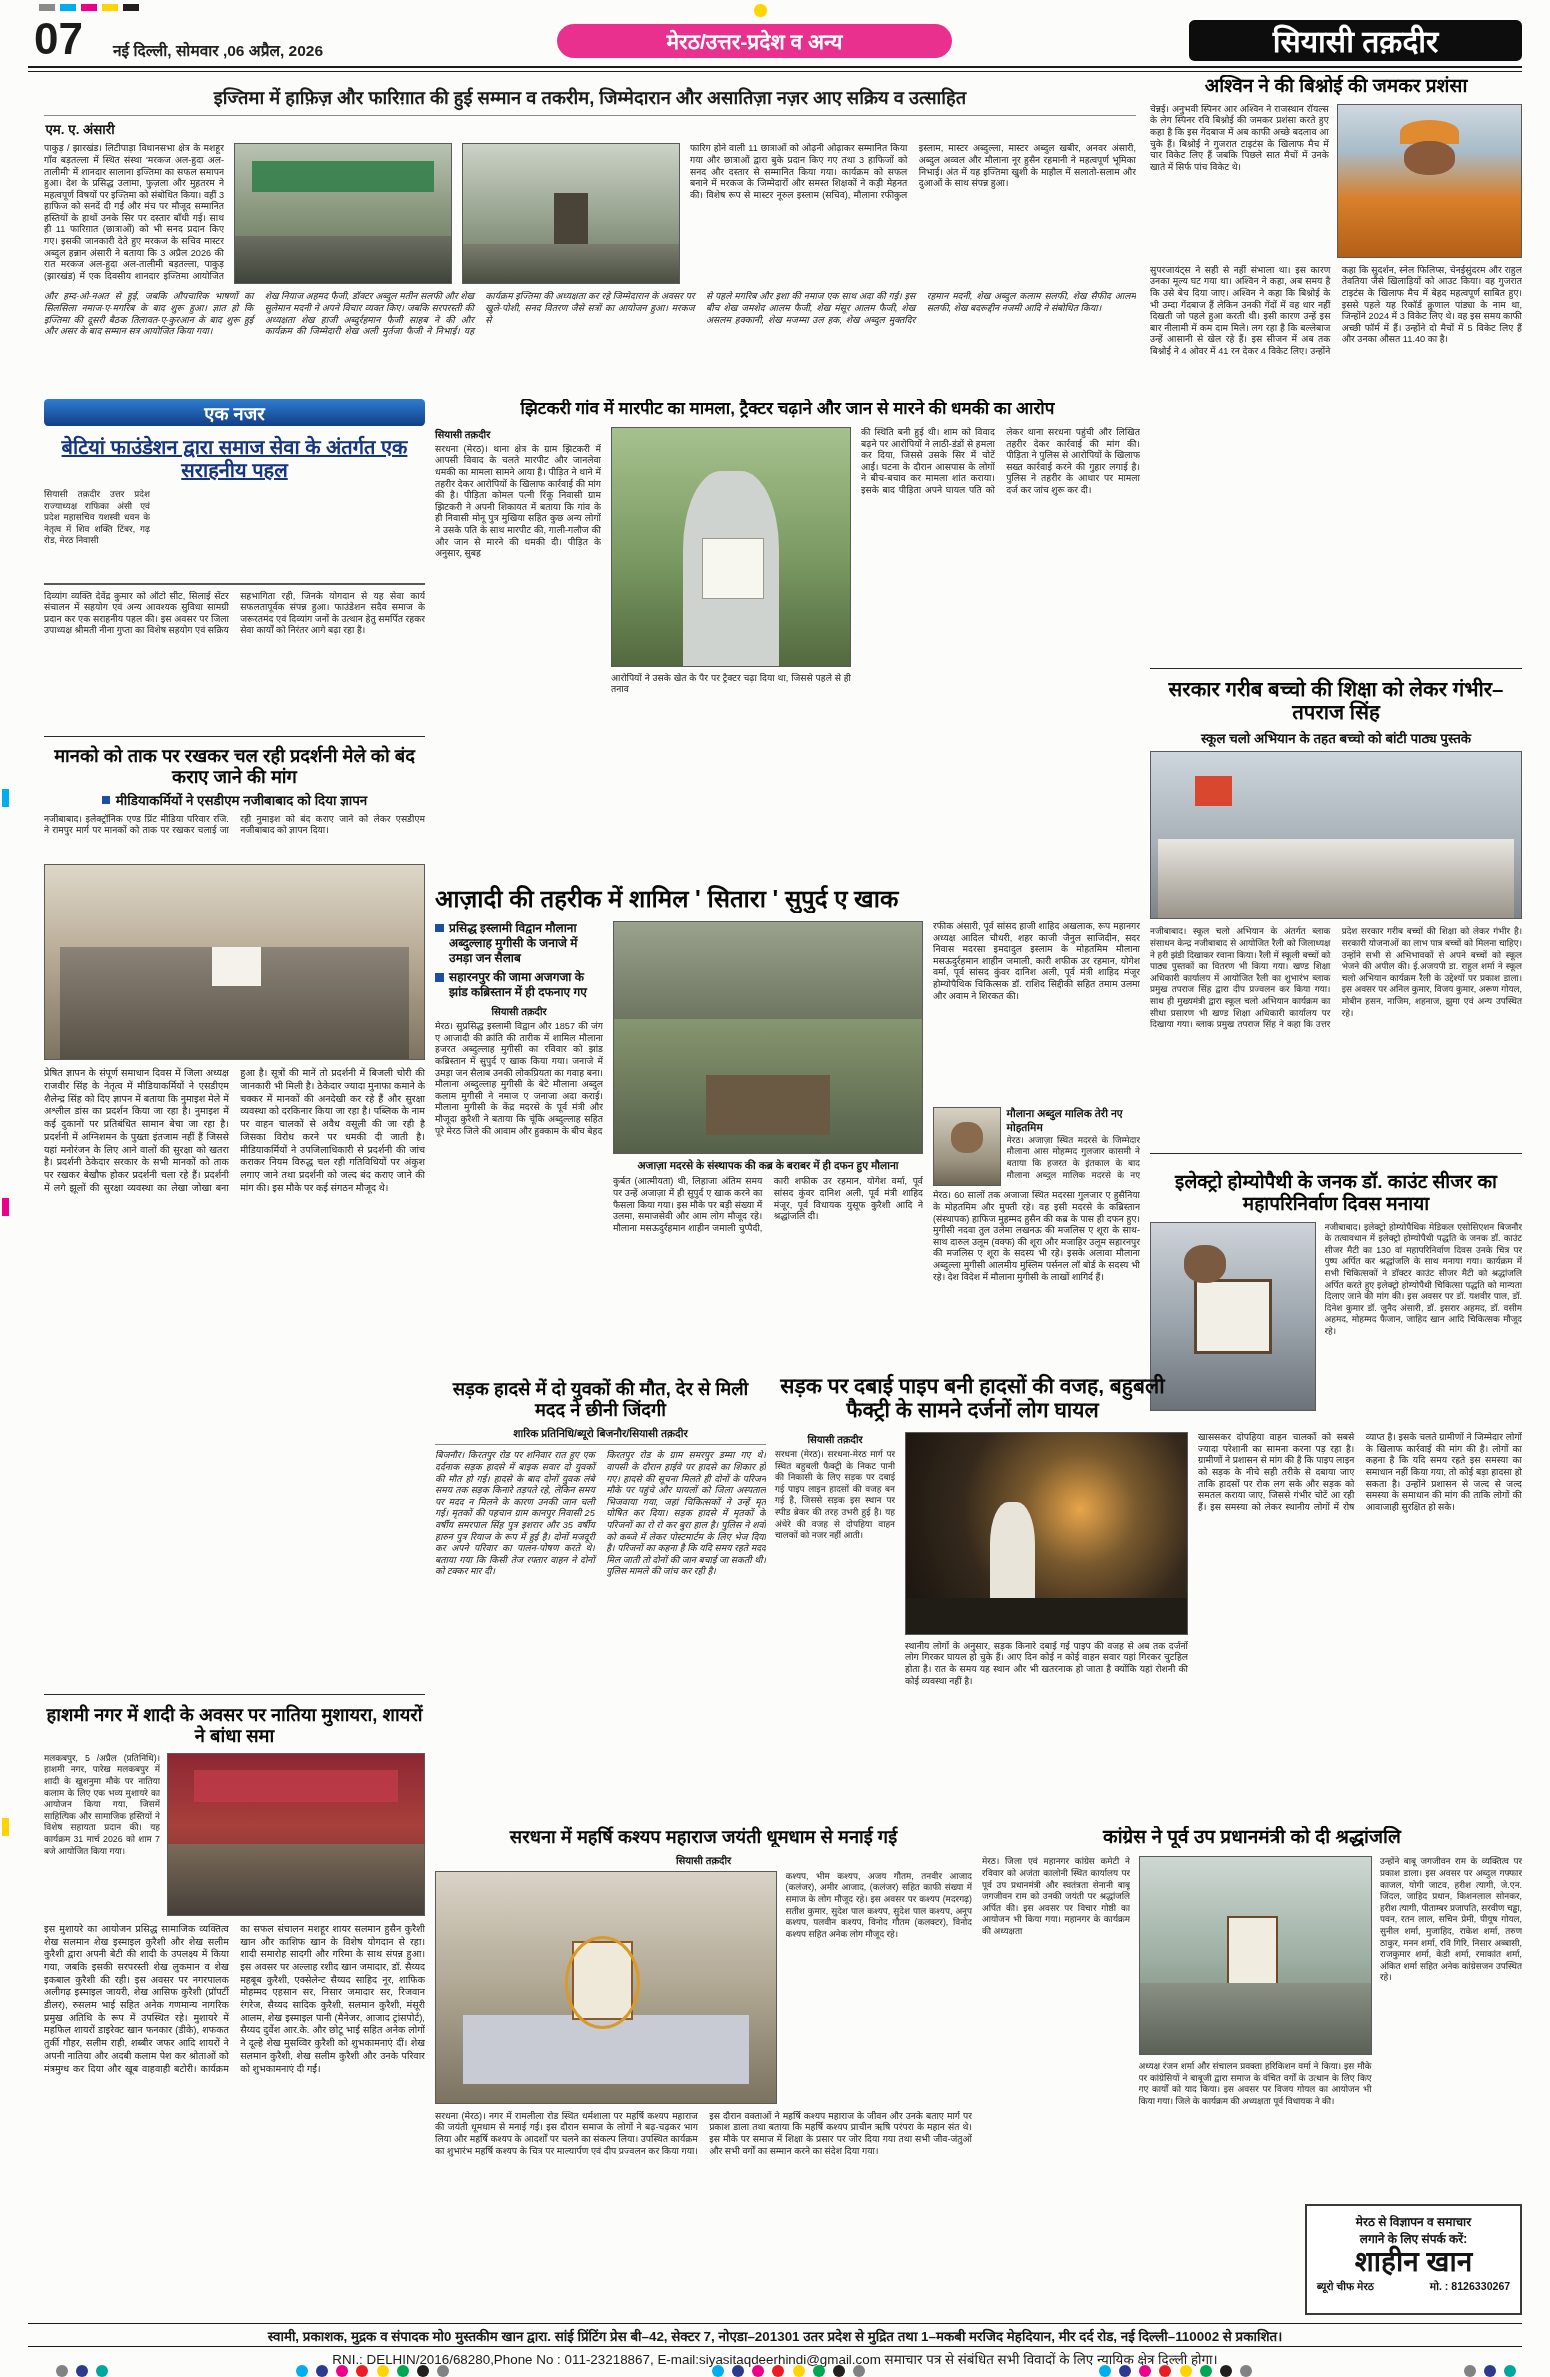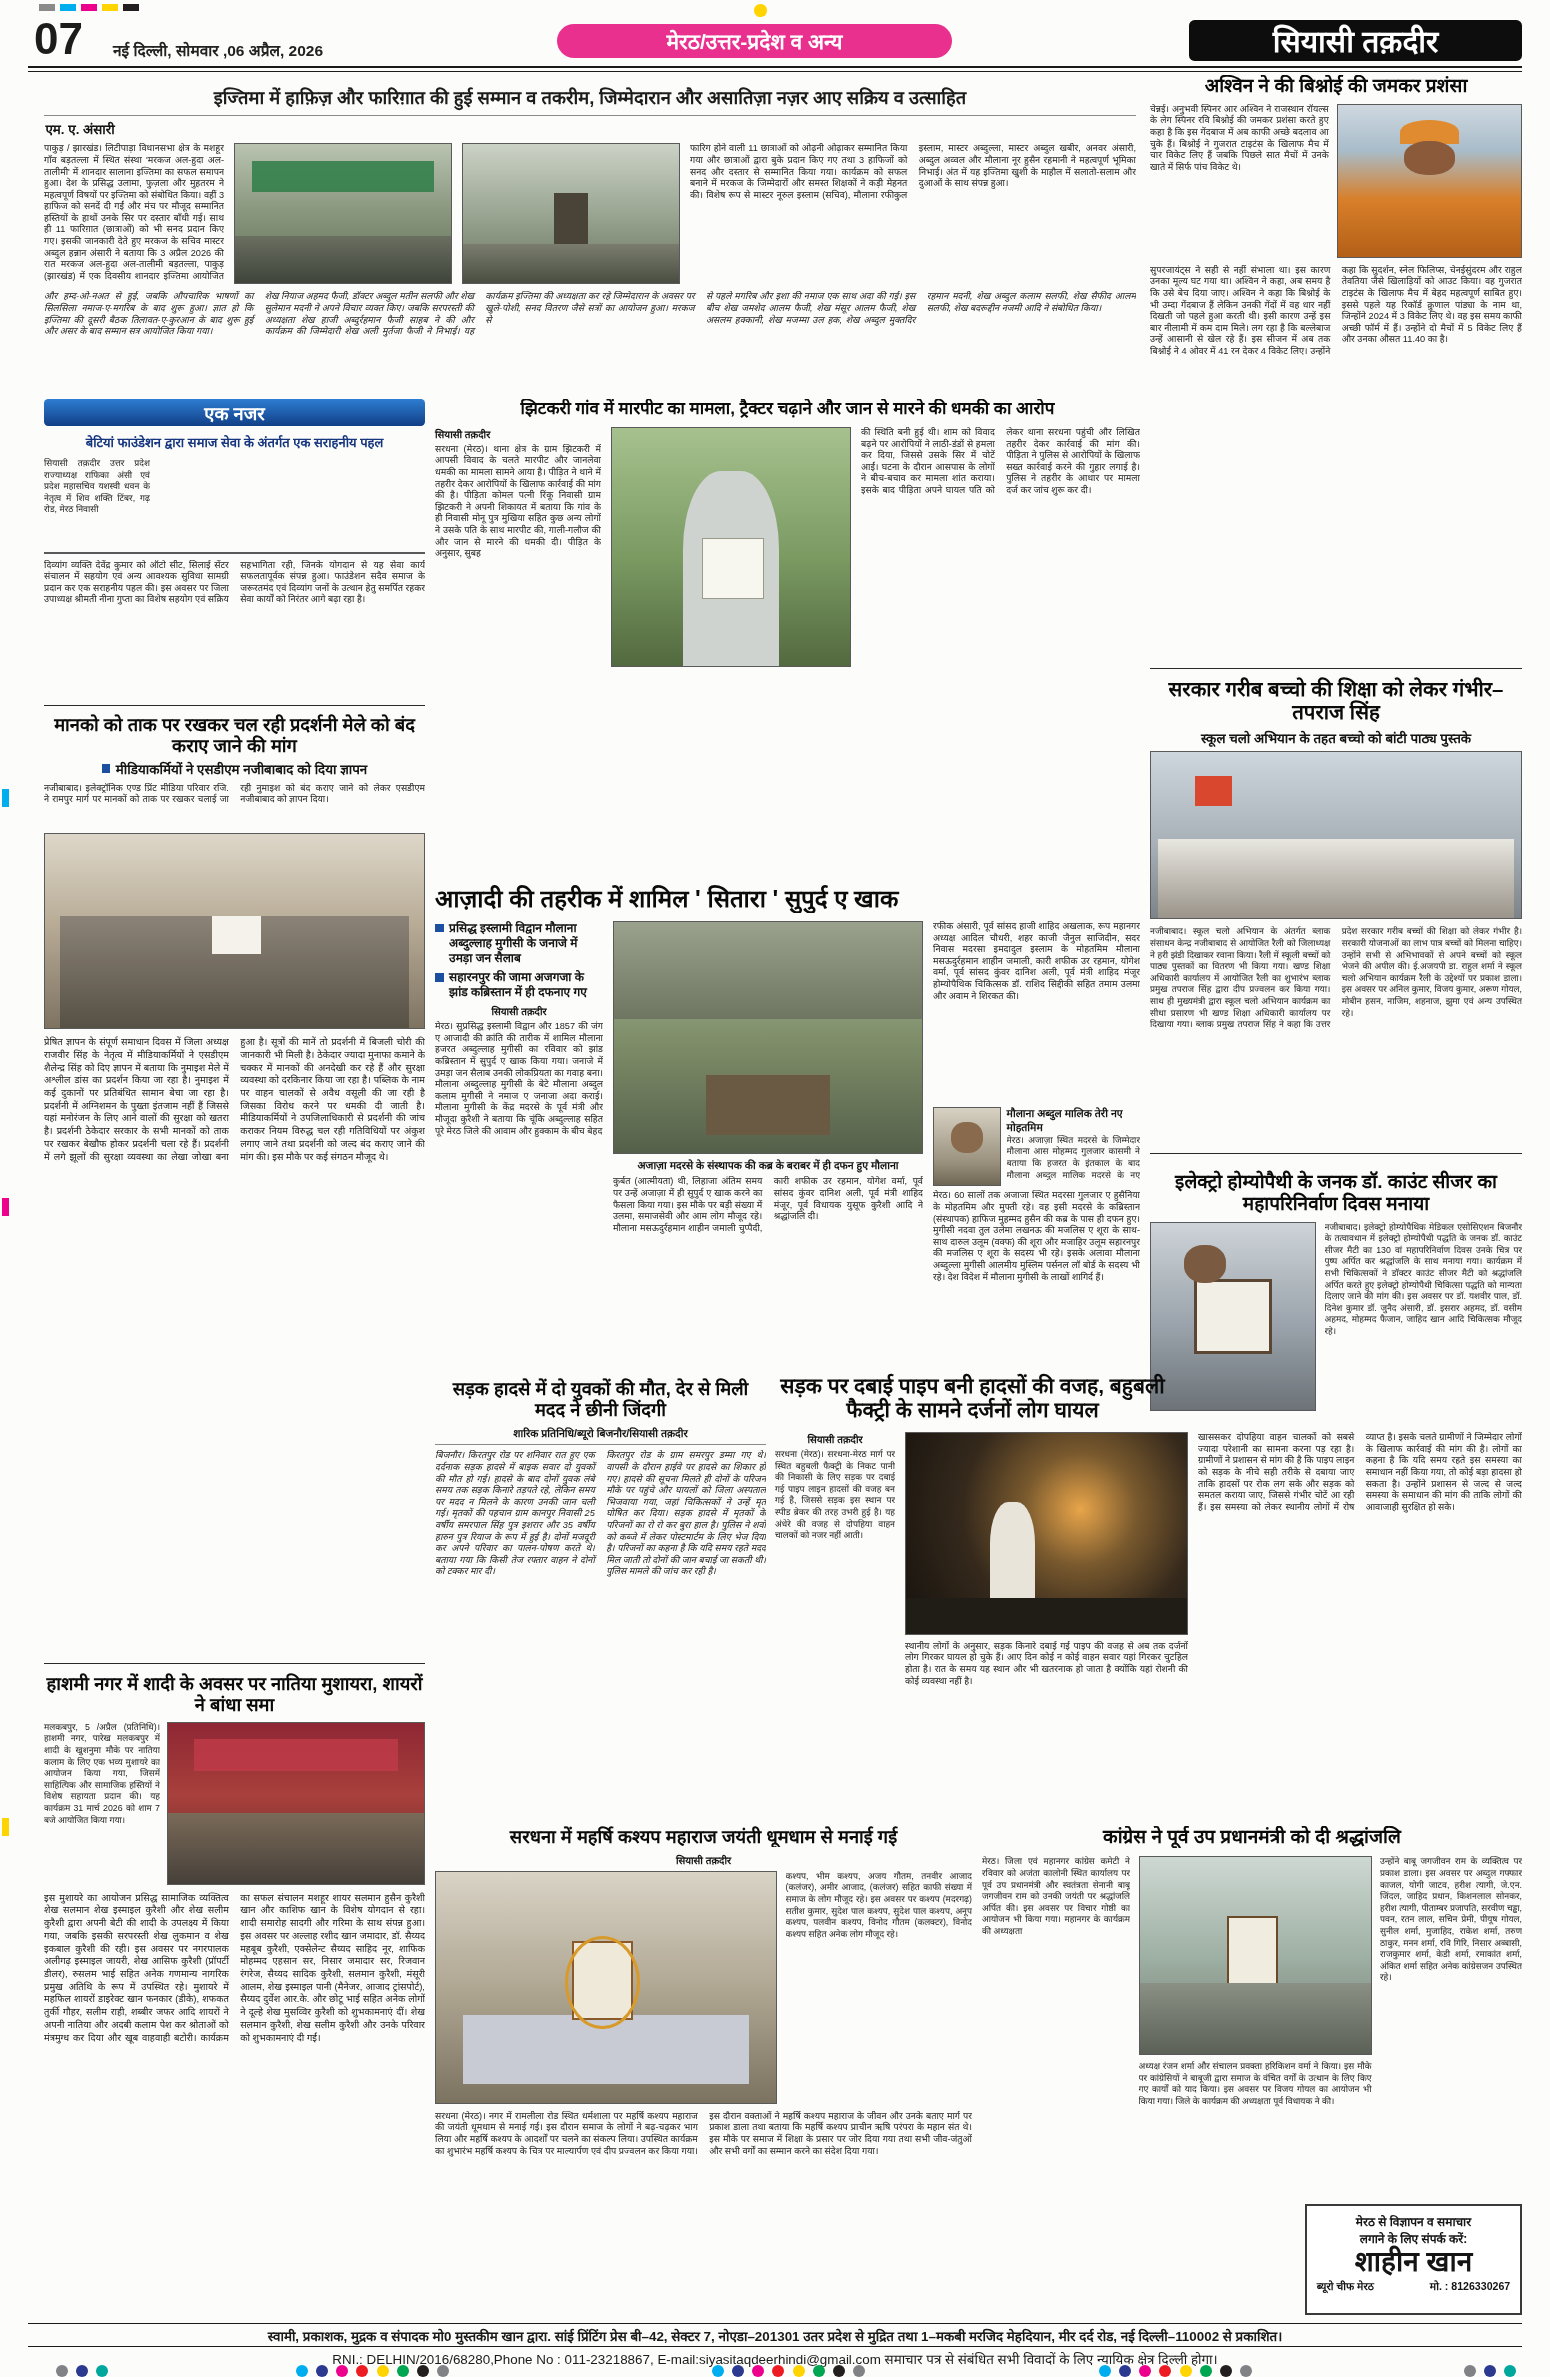--- a/index.html
+++ b/index.html
@@ -88,21 +88,21 @@
     </div>
     <div class="body-text cols2" style="margin-top:7px;height:395px;">सुपरजायंट्स ने सही से नहीं संभाला था। इस कारण उनका मूल्य घट गया था। अश्विन ने कहा, अब समय है कि उसे बेच दिया जाए। अश्विन ने कहा कि बिश्नोई के भी उम्दा गेंदबाज हैं लेकिन उनकी गेंदों में वह धार नहीं दिखती जो पहले हुआ करती थी। इसी कारण उन्हें इस बार नीलामी में कम दाम मिले। लग रहा है कि बल्लेबाज उन्हें आसानी से खेल रहे हैं। इस सीजन में अब तक बिश्नोई ने 4 ओवर में 41 रन देकर 4 विकेट लिए। उन्होंने कहा कि सुदर्शन, स्नेल फिलिप्स, चेनईसुंदरम और राहुल तेवतिया जैसे खिलाड़ियों को आउट किया। वह गुजरात टाइटंस के खिलाफ मैच में बेहद महत्वपूर्ण साबित हुए। इससे पहले यह रिकॉर्ड क्रुणाल पांड्या के नाम था, जिन्होंने 2024 में 3 विकेट लिए थे। वह इस समय काफी अच्छी फॉर्म में हैं। उन्होंने दो मैचों में 5 विकेट लिए हैं और उनका औसत 11.40 का है।</div>
     <div class="rule" style="margin-top:8.5px;"></div>
   </section>
 
   <section class="abs" style="left:44px;top:399px;width:381px;">
     <div class="eknazar-bar" style="height:27px;">
       <span>एक नजर</span>
     </div>
 
-    <h3 class="head" style="font-size:13px;color:#15357e;margin-top:10px;">बेटियां फाउंडेशन द्वारा समाज सेवा के अंतर्गत एक सराहनीय पहल</h3>
+    <h3 class="head" style="font-size:20px;color:#15357e;margin-top:10px;text-decoration:underline;">बेटियां फाउंडेशन द्वारा समाज सेवा के अंतर्गत एक सराहनीय पहल</h3>
     <div style="display:flex;gap:7px;margin-top:7px;height:96px;flex-direction:column;">
       <div class="body-text" style="width:106px;height:96px;font-size:8.8px;">सियासी तक़दीर उत्तर प्रदेश राज्याध्यक्ष राफिका अंसी एवं प्रदेश महासचिव यशस्वी धवन के नेतृत्व में शिव शक्ति टिंबर, गढ़ रोड, मेरठ निवासी</div>
       <div class="photo" style="flex:1;height:96px;background:linear-gradient(180deg,#cfc6b8 0%,#a79a88 55%,#6f6555 100%);">
         <div style="position:absolute;left:6%;bottom:0;width:88%;height:52%;background:linear-gradient(180deg,#6d6a63,#4c463d);"></div>
       </div>
     </div>
     <div class="body-text cols2" style="margin-top:5.6px;height:138px;">दिव्यांग व्यक्ति देवेंद्र कुमार को ऑटो सीट, सिलाई सेंटर संचालन में सहयोग एवं अन्य आवश्यक सुविधा सामग्री प्रदान कर एक सराहनीय पहल की। इस अवसर पर जिला उपाध्यक्ष श्रीमती नीना गुप्ता का विशेष सहयोग एवं सक्रिय सहभागिता रही, जिनके योगदान से यह सेवा कार्य सफलतापूर्वक संपन्न हुआ। फाउंडेशन सदैव समाज के जरूरतमंद एवं दिव्यांग जनों के उत्थान हेतु समर्पित रहकर सेवा कार्यों को निरंतर आगे बढ़ा रहा है।</div>
     <div class="rule" style="margin-top:7px;"></div>
 
     <h3 class="head" style="font-size:18.3px;margin-top:8.5px;">मानको को ताक पर रखकर चल रही प्रदर्शनी मेले को बंद कराए जाने की मांग</h3>
@@ -134,20 +134,21 @@
     <div style="display:flex;gap:10px;margin-top:8.5px;">
       <div style="width:166px;">
         <div class="dateline">सियासी तक़दीर</div>
         <div class="body-text" style="height:423px;">सरधना (मेरठ)। थाना क्षेत्र के ग्राम झिटकरी में आपसी विवाद के चलते मारपीट और जानलेवा धमकी का मामला सामने आया है। पीड़ित ने थाने में तहरीर देकर आरोपियों के खिलाफ कार्रवाई की मांग की है। पीड़िता कोमल पत्नी रिंकू निवासी ग्राम झिटकरी ने अपनी शिकायत में बताया कि गांव के ही निवासी मोनू पुत्र मुखिया सहित कुछ अन्य लोगों ने उसके पति के साथ मारपीट की, गाली-गलौज की और जान से मारने की धमकी दी। पीड़ित के अनुसार, सुबह</div>
       </div>
       <div style="width:240px;">
         <div class="photo" style="width:240px;height:240px;background:linear-gradient(180deg,#a6c18e 0%,#7a9a62 55%,#53693f 100%);">
           <div style="position:absolute;left:30%;top:18%;width:40%;height:82%;background:#cfd3cf;border-radius:40% 40% 0 0;"></div>
           <div style="position:absolute;left:38%;top:46%;width:26%;height:26%;background:#f7f6ef;border:0.7px solid #9a9a8a;"></div>
         </div>
+        <div class="body-text" style="margin-top:5.6px;height:190px;">आरोपियों ने उसके खेत के पैर पर ट्रैक्टर चढ़ा दिया था, जिससे पहले से ही तनाव</div>
       </div>
       <div class="body-text cols2" style="flex:1;height:440px;">की स्थिति बनी हुई थी। शाम को विवाद बढ़ने पर आरोपियों ने लाठी-डंडों से हमला कर दिया, जिससे उसके सिर में चोटें आईं। घटना के दौरान आसपास के लोगों ने बीच-बचाव कर मामला शांत कराया। इसके बाद पीड़िता अपने घायल पति को लेकर थाना सरधना पहुंची और लिखित तहरीर देकर कार्रवाई की मांग की। पीड़िता ने पुलिस से आरोपियों के खिलाफ सख्त कार्रवाई करने की गुहार लगाई है। पुलिस ने तहरीर के आधार पर मामला दर्ज कर जांच शुरू कर दी।</div>
     </div>
   </section>
 
   <section class="abs" style="left:435px;top:885px;width:705px;">
     <h2 class="head nowrap" style="font-size:24px;text-align:left;">आज़ादी की तहरीक में शामिल ' सितारा ' सुपुर्द ए खाक</h2>
     <div style="display:flex;gap:10px;margin-top:8.5px;">
       <div style="width:168px;">
         <div class="kicker">

